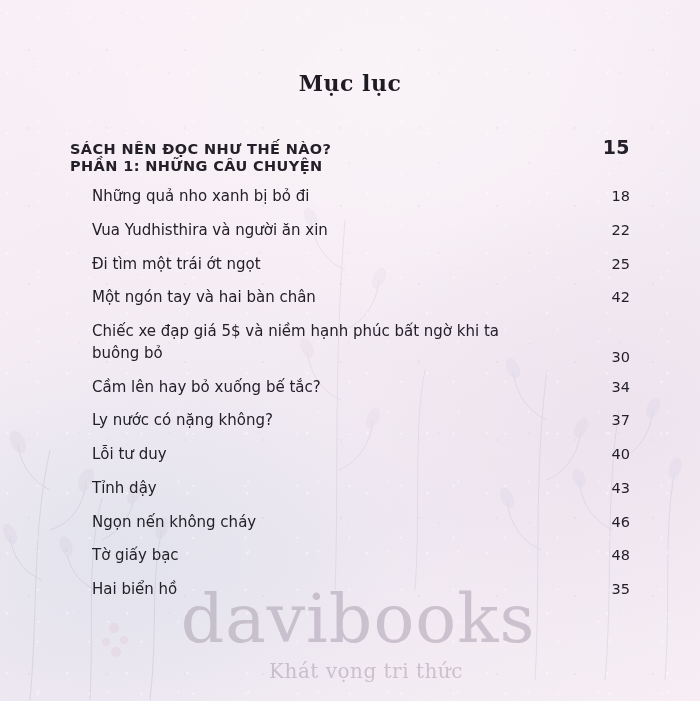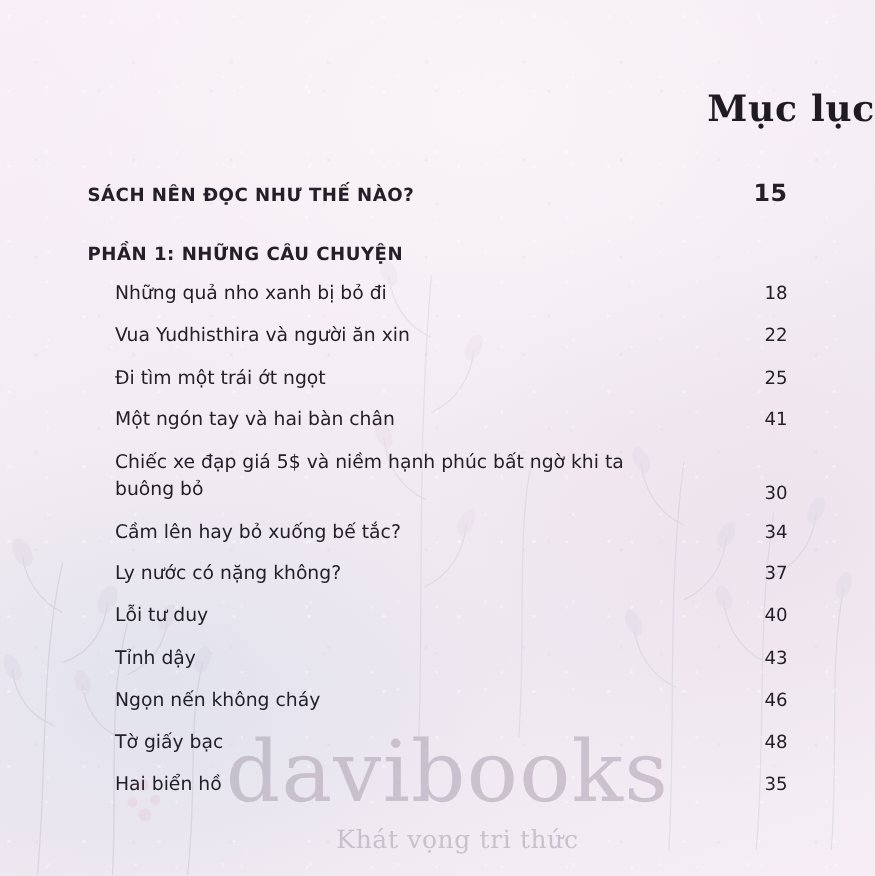--- a/index.html
+++ b/index.html
@@ -46,24 +46,24 @@
     position: absolute;
     pointer-events: none;
   }
 
   #content {
     position: relative;
     z-index: 4;
   }
 
   .title {
-    text-align: right;
+    text-align: center;
     font-family: "DejaVu Serif", serif;
     font-weight: bold;
-    font-size: 29px;
+    font-size: 22px;
     color: #1f1b22;
     letter-spacing: 0.5px;
     padding-top: 70px;
   }
 
   .toc {
     margin: 0 auto;
     width: 560px;
     padding-top: 40px;
   }
@@ -80,21 +80,20 @@
     font-size: 14.5px;
     letter-spacing: 0.4px;
   }
   .heading-row .label { padding-left: 0; }
   .heading-row .page { font-weight: bold; }
 
   .section-row {
     font-weight: bold;
     font-size: 14.5px;
     letter-spacing: 0.4px;
-    margin-top: 30px;
   }
 
   .entry-row {
     font-size: 15px;
     margin-top: 12px;
   }
   .entry-row .label {
     padding-left: 22px;
     line-height: 1.45;
   }
@@ -241,21 +240,21 @@
         <span class="page">22</span>
       </div>
 
       <div class="row entry-row">
         <span class="label">Đi tìm một trái ớt ngọt</span>
         <span class="page">25</span>
       </div>
 
       <div class="row entry-row">
         <span class="label">Một ngón tay và hai bàn chân</span>
-        <span class="page">41</span>
+        <span class="page">42</span>
       </div>
 
       <div class="row entry-row two-line">
         <span class="label" style="max-width:420px;">Chiếc xe đạp giá 5$ và niềm hạnh phúc bất ngờ khi ta buông bỏ</span>
         <span class="page">30</span>
       </div>
 
       <div class="row entry-row">
         <span class="label">Cầm lên hay bỏ xuống bế tắc?</span>
         <span class="page">34</span>

